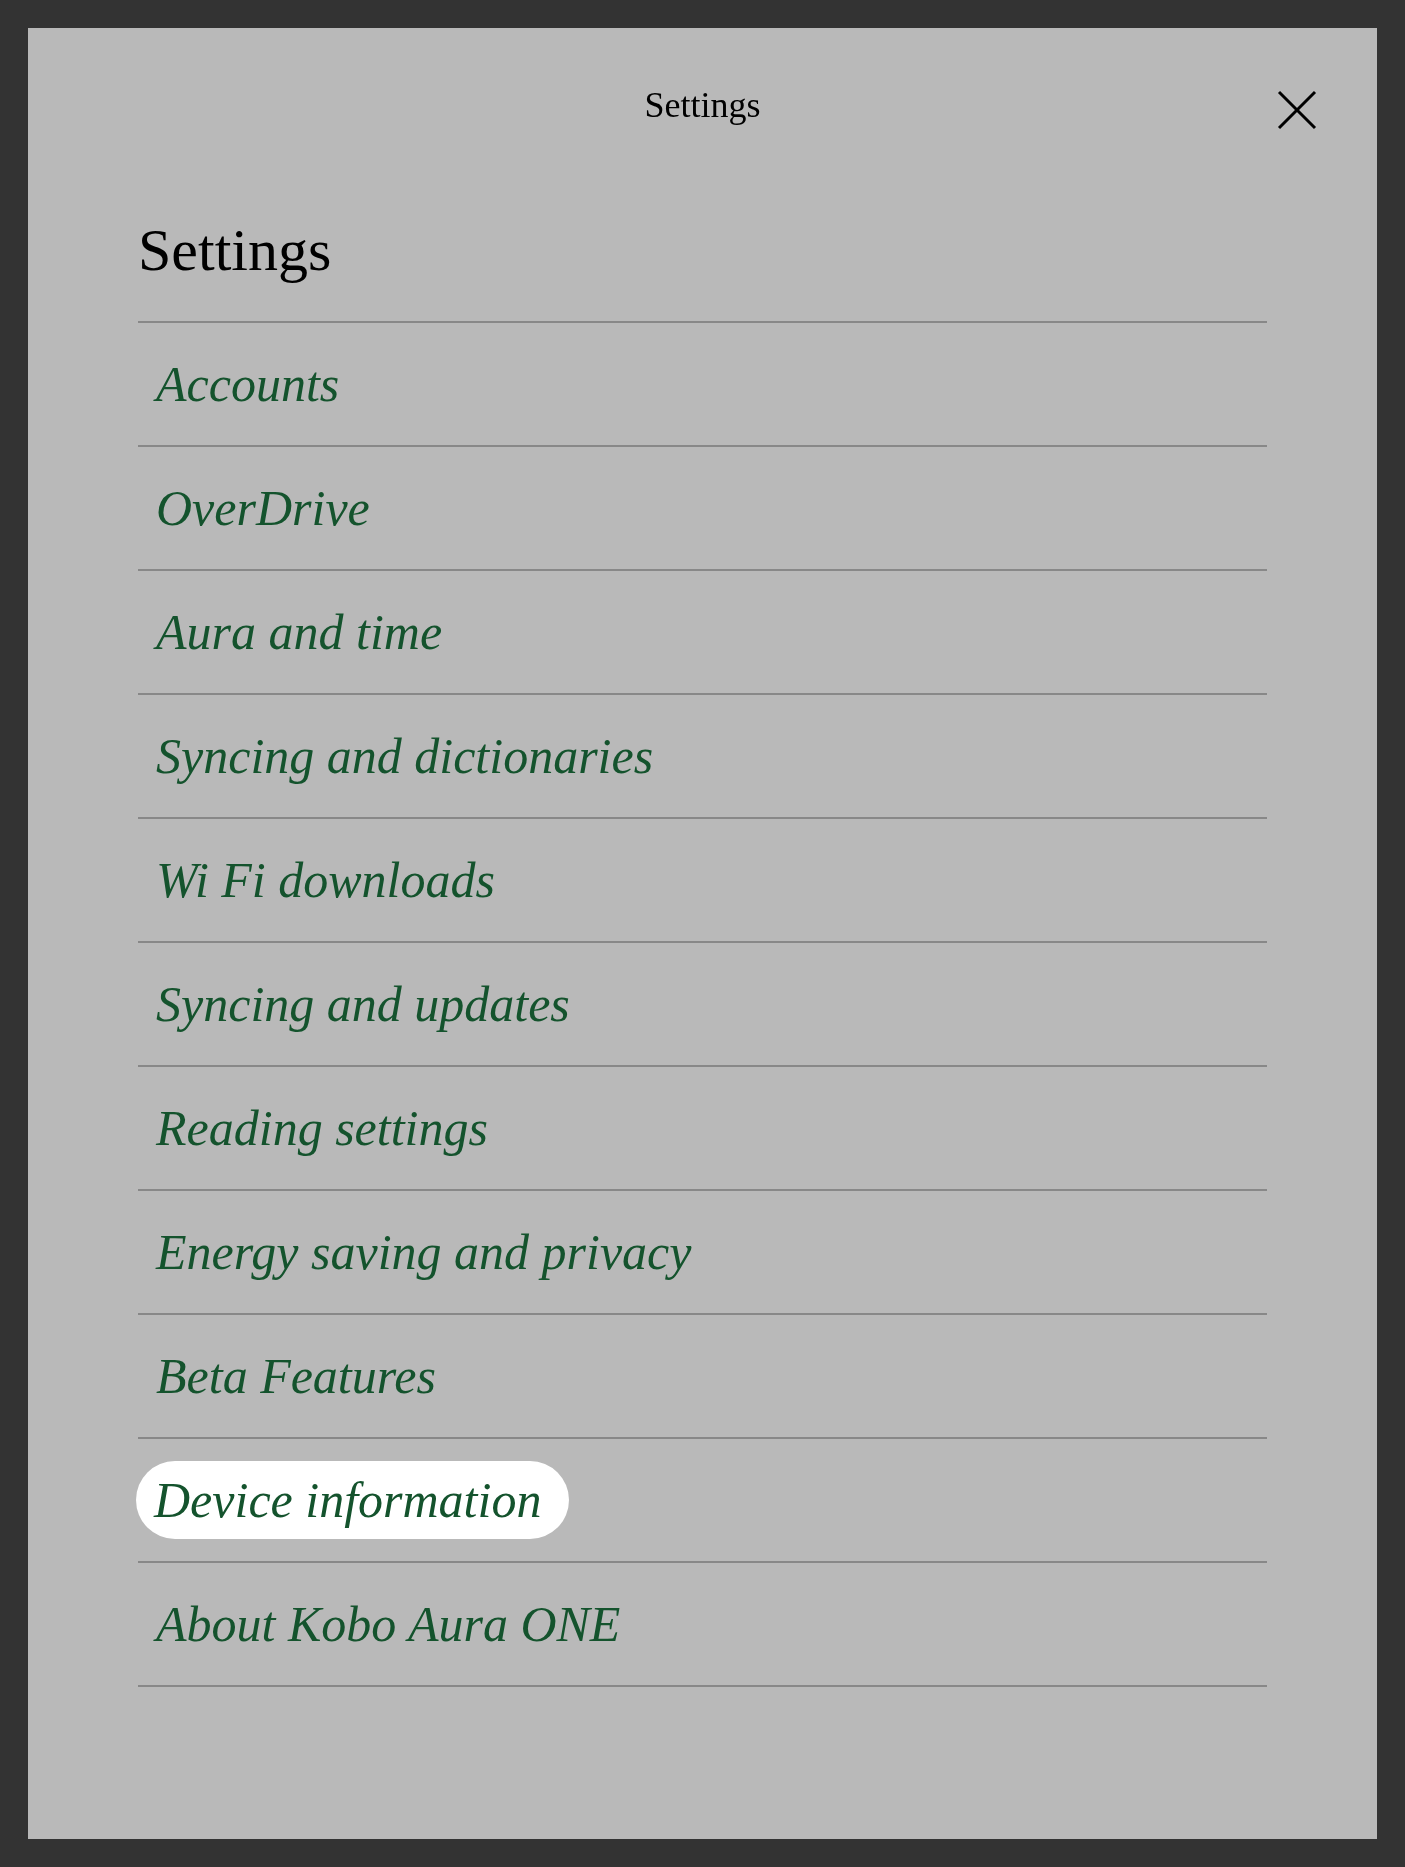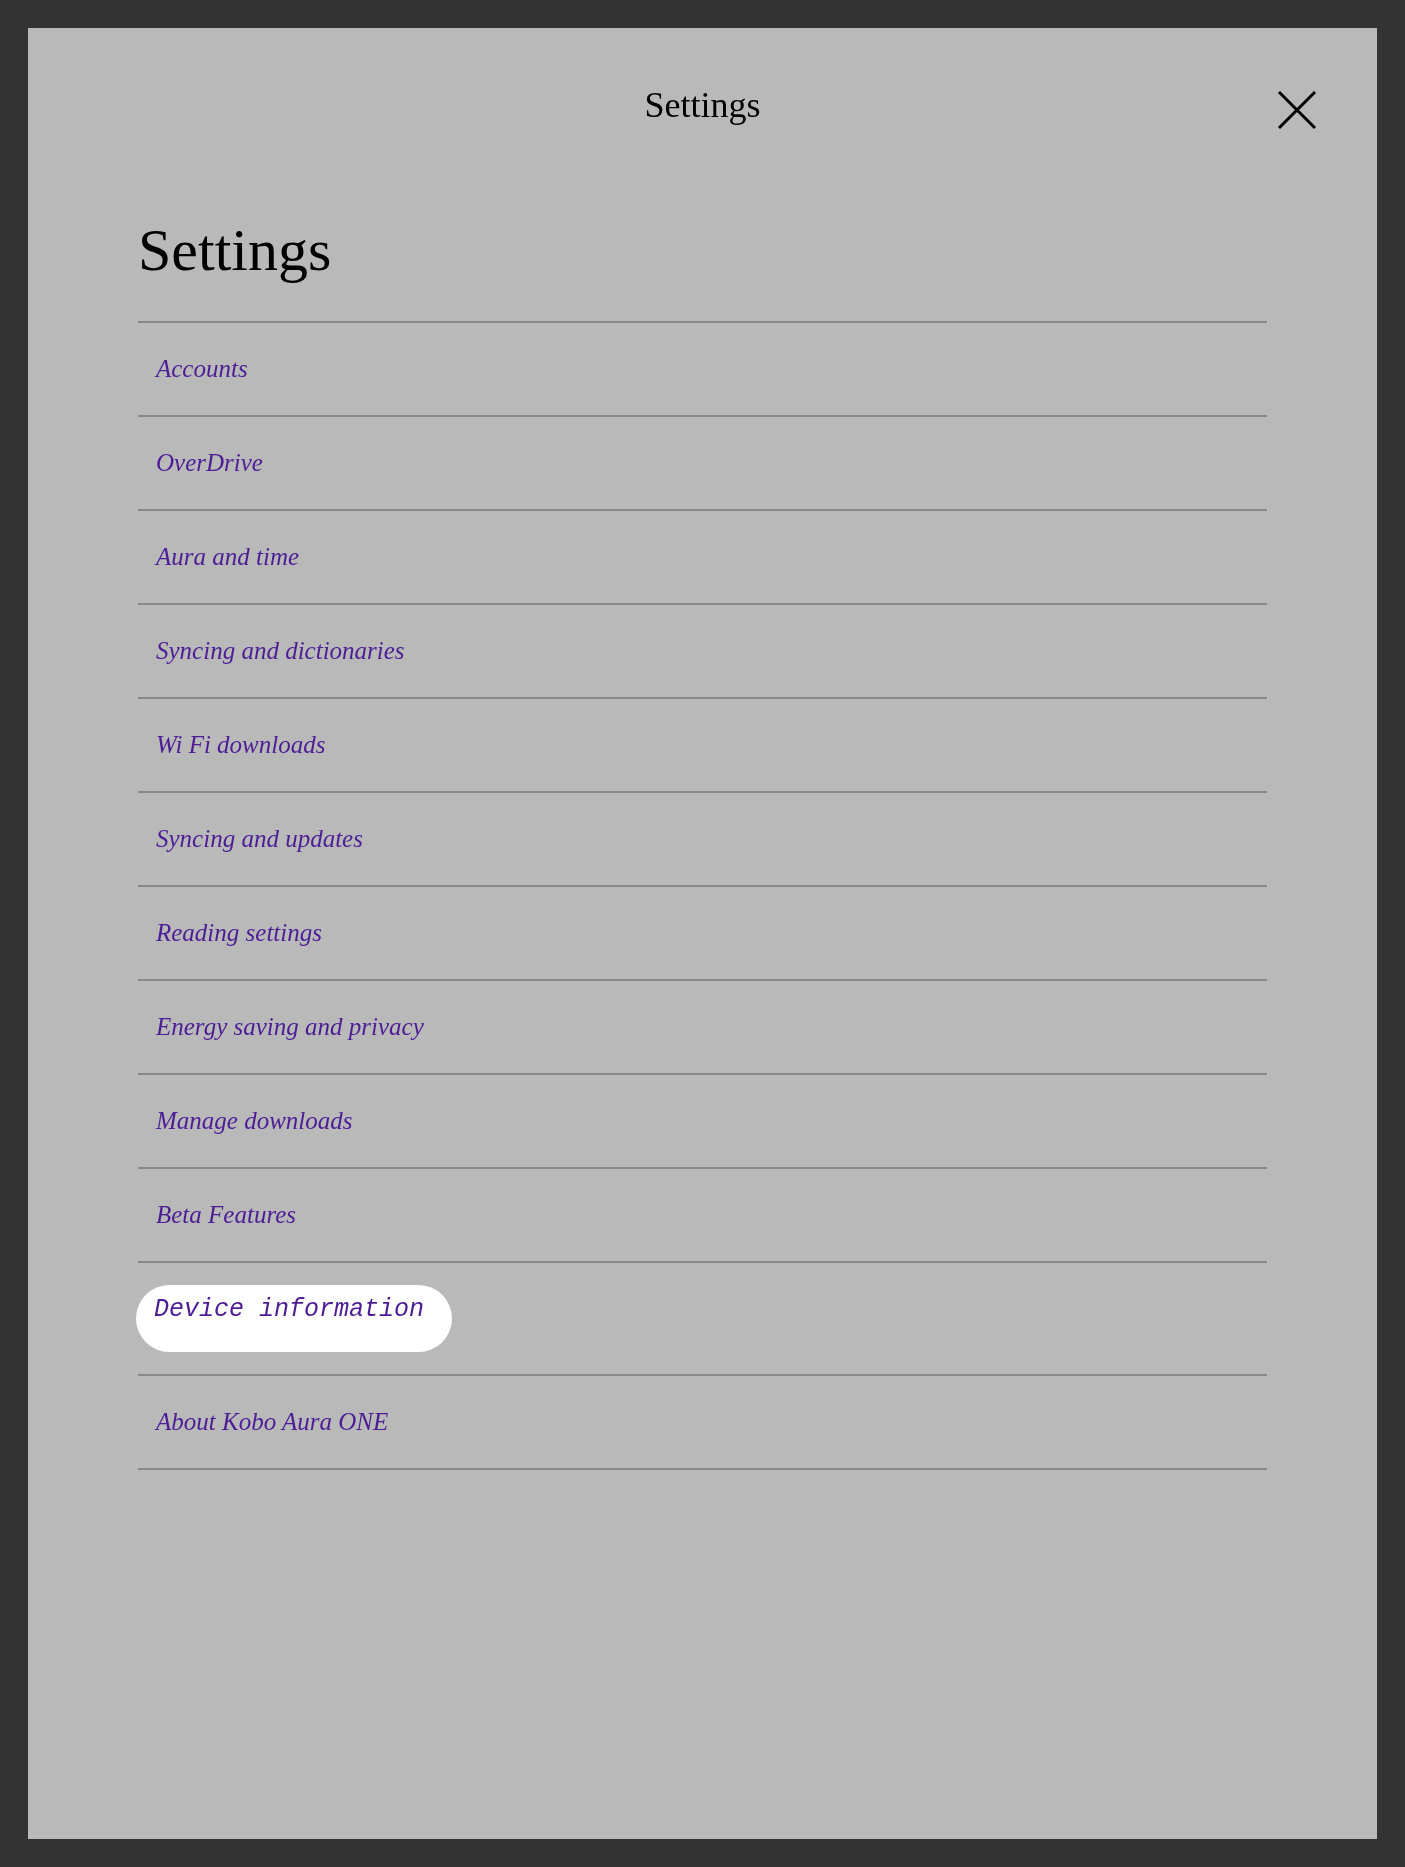--- a/index.html
+++ b/index.html
@@ -56,36 +56,35 @@
     .list {
       border-top: 2px solid #888;
     }
     .list-item {
       border-bottom: 2px solid #888;
       padding: 28px 0 28px 8px;
       cursor: pointer;
       position: relative;
     }
     .list-item-label {
-      font-size: 25px;
+      font-size: 50px;
       font-style: italic;
-      color: #4c1d95;
+      color: #14532d;
       position: relative;
       z-index: 2;
       display: inline-block;
       padding: 4px 20px 4px 10px;
     }
     .list-item.highlighted .list-item-label {
       background: #ffffff;
       border-radius: 50px;
-      padding: 10px 28px 28px 18px;
+      padding: 10px 28px 10px 18px;
       margin-left: -10px;
       margin-top: -6px;
       margin-bottom: -6px;
-      font-family: Liberation Mono, monospace;
     }
   </style>
 </head>
 <body>
 
 <div class="screen">
   <div class="header">
     <span class="header-title">Settings</span>
     <div class="close-btn">
       <svg viewBox="0 0 44 44">
@@ -98,19 +97,18 @@
     <h1 class="page-title">Settings</h1>
     <div class="list" id="settings-list">
         <div class="list-item"><span class="list-item-label">Accounts</span></div>
         <div class="list-item"><span class="list-item-label">OverDrive</span></div>
         <div class="list-item"><span class="list-item-label">Aura and time</span></div>
         <div class="list-item"><span class="list-item-label">Syncing and dictionaries</span></div>
         <div class="list-item"><span class="list-item-label">Wi Fi downloads</span></div>
         <div class="list-item"><span class="list-item-label">Syncing and updates</span></div>
         <div class="list-item"><span class="list-item-label">Reading settings</span></div>
         <div class="list-item"><span class="list-item-label">Energy saving and privacy</span></div>
-        <div class="list-item"><span class="list-item-label">Manage downloads</span></div>
         <div class="list-item"><span class="list-item-label">Beta Features</span></div>
         <div class="list-item highlighted"><span class="list-item-label">Device information</span></div>
         <div class="list-item"><span class="list-item-label">About Kobo Aura ONE</span></div>
       </div>
   </div>
 </div>
 
 </body></html>

